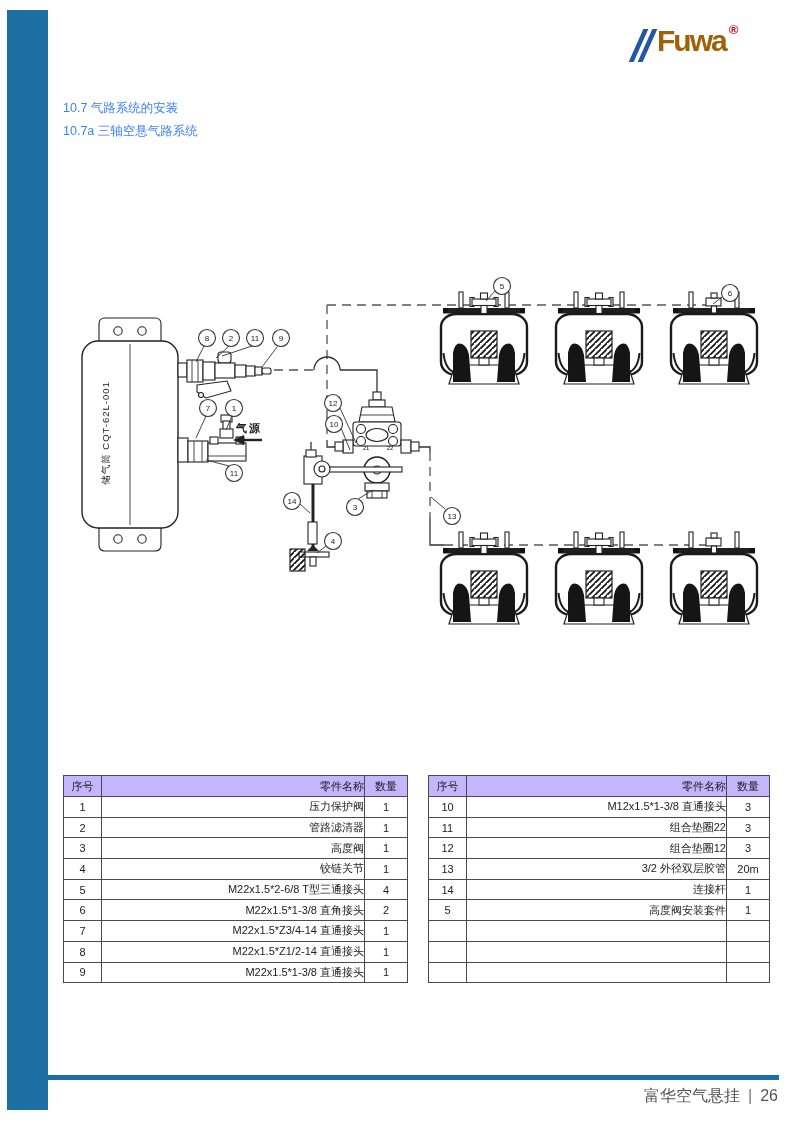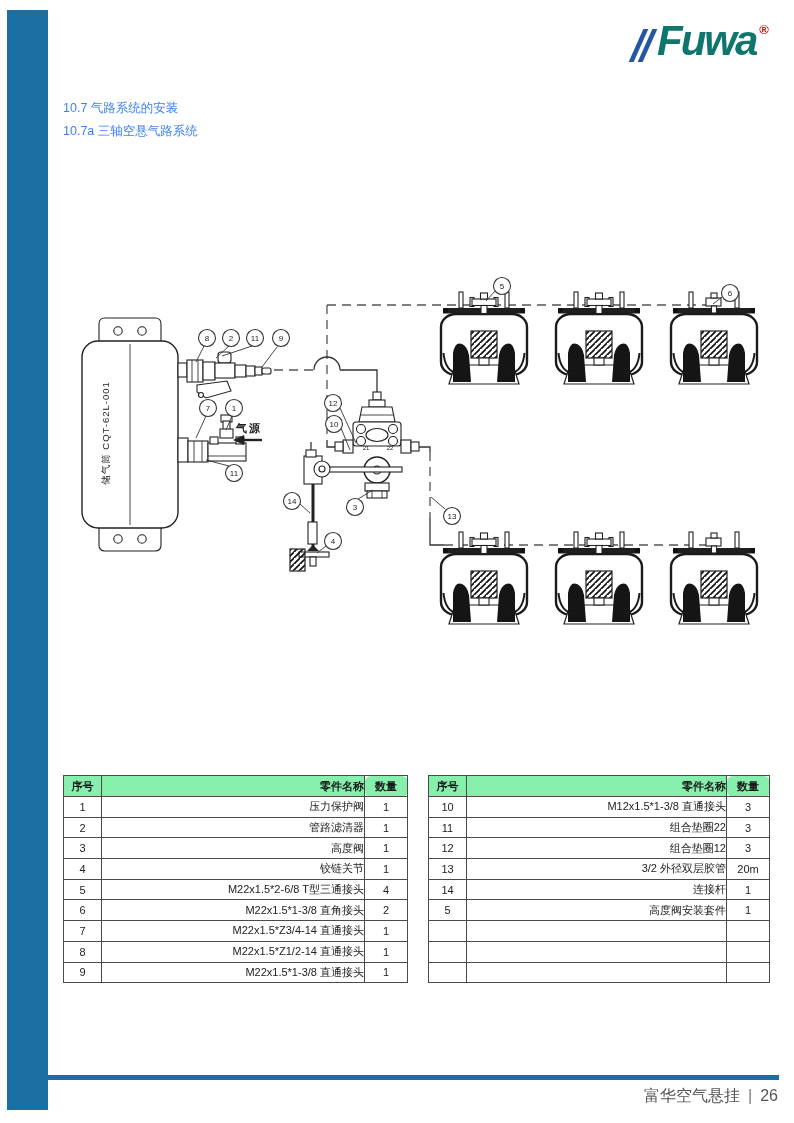--- a/index.html
+++ b/index.html
@@ -5,44 +5,44 @@
   html,body{margin:0;padding:0;}
   body{
     width:794px;height:1123px;background:#ffffff;position:relative;overflow:hidden;
     font-family:"Liberation Sans", sans-serif;color:#333;
   }
   .accent-bar{position:absolute;left:7px;top:10px;width:41px;height:1100px;background:#1b6fa3;}
   
   .logo{position:absolute;left:636px;top:22px;display:flex;align-items:flex-start;}
   .slashes{display:flex;gap:4px;margin-top:7px;margin-right:7px;}
   .slash{width:5px;height:33px;background:#2456a4;transform:skewX(-24deg);}
-  .logo-text{font-size:42px;line-height:38px;font-weight:bold;font-style:italic;color:#0f766e;letter-spacing:-2px;}
+  .logo-text{font-size:30px;line-height:38px;font-weight:bold;color:#a16207;letter-spacing:-2px;}
   .logo-reg{font-size:13px;font-weight:bold;color:#e60012;margin-left:3px;margin-top:0px;}
   
   .headings{position:absolute;left:63px;top:99px;font-size:12.5px;color:#3b82f6;}
   .headings div{height:23px;line-height:18px;}
   
   svg.diagram{position:absolute;left:0;top:0;}
   .pipe{stroke:#333;stroke-width:1.3;fill:none;}
   .dash{stroke:#555;stroke-width:1.3;stroke-dasharray:9 6;fill:none;}
   .thin{stroke:#333;stroke-width:0.9;fill:none;}
   .part{stroke:#222;stroke-width:1.1;fill:#fff;}
   .dark{fill:#151515;stroke:none;}
   .callout circle{fill:#fff;stroke:#333;stroke-width:1.1;}
   .callout text{font-size:8px;fill:#222;text-anchor:middle;font-family:"Liberation Sans",sans-serif;}
   .svgtext{fill:#222;font-family:"Liberation Sans",sans-serif;}
   
   table.parts{position:absolute;border-collapse:collapse;table-layout:fixed;font-size:11px;color:#222;background:#fff;}
   .parts-left{left:63px;top:775px;width:345px;}
   .parts-right{left:428px;top:775px;width:342px;}
   table.parts th, table.parts td{border:1px solid #4a4a4a;height:19.7px;padding:0;white-space:nowrap;overflow:hidden;}
-  table.parts th{background:#86efac;font-weight:bold;height:20px;color:#1a1a1a;}
+  table.parts th{background:#c4b5fd;font-weight:normal;height:20px;color:#1a1a1a;}
   table.parts th:nth-child(1), table.parts td:nth-child(1){width:37px;text-align:center;}
   table.parts th:nth-child(2), table.parts td:nth-child(2){text-align:right;padding-left:7px;}
-  table.parts th:nth-child(3), table.parts td:nth-child(3){width:42px;text-align:center;border-radius:6px;}
+  table.parts th:nth-child(3), table.parts td:nth-child(3){width:42px;text-align:center;}
   .parts-right th:nth-child(3), .parts-right td:nth-child(3){width:40px;}
   
   .footer-rule{position:absolute;left:48px;top:1075px;width:731px;height:5px;background:#1b6fa3;}
   .footer-text{position:absolute;right:16px;top:1086px;font-size:16px;color:#555;}
   .footer-text .sep{margin:0 8px;color:#777;}
 </style>
 </head>
 <body>
 
 <div class="accent-bar"></div>

